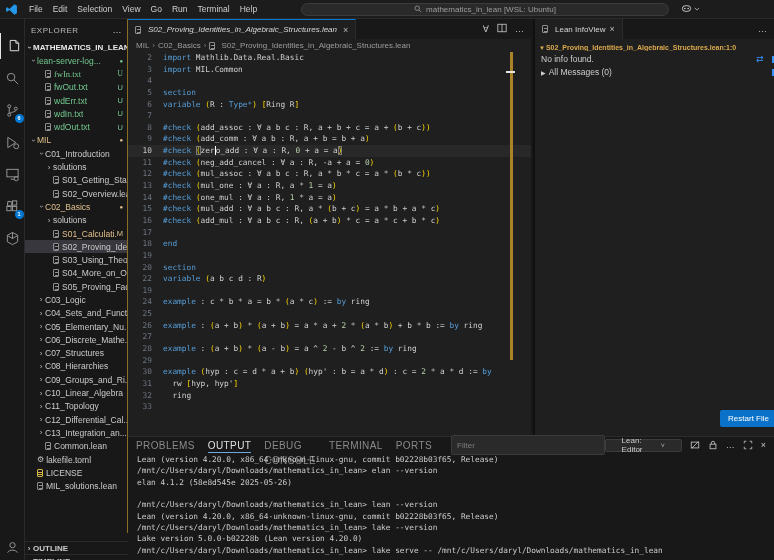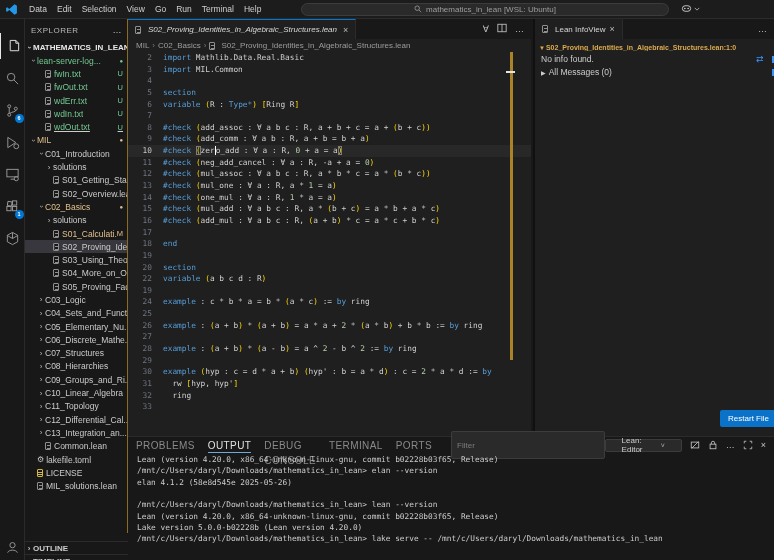--- a/index.html
+++ b/index.html
@@ -86,21 +86,21 @@
   .pause-icon{display:inline-flex;gap:1.5px}
   .pause-icon i{display:block;width:2px;height:7px;background:#3794ff}
   .all-caret{flex:none;font-size:6px;color:#cccccc;margin-right:3px}
   .restart-btn{position:absolute;right:6px;bottom:9px;height:17px;padding:0 8px;background:#0b72c9;color:#ffffff;
                font-size:8px;border:none;border-radius:2px;display:flex;align-items:center}
   
   .panel{position:absolute;left:128px;top:436px;width:646px;height:124px;background:#181818;border-top:1px solid #2b2b2b}
   .panel-header{position:absolute;left:0;top:0;width:646px;height:16px;display:flex;align-items:center;padding-left:8px}
   .ptab{margin-right:13px;font-size:10px;letter-spacing:.4px;color:#8a8a8a;height:15px;line-height:15px}
   .ptab.act{color:#e0e0e0;border-bottom:1px solid #6fa8dc}
-  .panel-filter{width:222px;height:28px;background:#2a2a2a;border:1px solid #3c3c3c;border-radius:2px;
+  .panel-filter{width:222px;height:20px;background:#2a2a2a;border:1px solid #3c3c3c;border-radius:2px;
                 color:#cccccc;font-size:8px;padding:0 5px;margin-left:6px;outline:none;font-family:inherit}
   .panel-filter::placeholder{color:#7d7d7d}
   .channel-select{margin-left:auto;width:98px;height:13px;background:#2a2a2a;border:1px solid #3c3c3c;border-radius:2px;
                   display:flex;align-items:center;font-size:8px;color:#cccccc;padding:0 16px;margin-right:8px}
   .channel-select .dd{margin-left:auto;font-size:7px;color:#aaaaaa}
   .panel-icons{display:flex;align-items:center;gap:8px;padding-right:8px;color:#c6c6c6;font-size:9px}
   .panel-icons svg{width:10px;height:10px}
   .output{position:absolute;left:0;top:17px;width:646px;height:107px;overflow:hidden;padding-left:9px;
           font-family:"DejaVu Sans Mono","Liberation Mono",monospace;font-size:7.8px;color:#cccccc}
   .out-line{height:11.35px;line-height:11.35px;white-space:pre}
@@ -108,21 +108,21 @@
 </head>
 <body>
 
 <div class="app">
 
   <div class="titlebar">
     <svg class="vscode-logo" viewBox="0 0 24 24">
         <path d="M17.5 2.5L8 11 4 8l-2 1v6l2 1 4-3 9.5 8.5L22 19V5z" fill="#2498e8"></path>
       </svg>
     <div id="menubar" style="display:flex">
-        <div class="menu-item">Data</div>
+        <div class="menu-item">File</div>
         <div class="menu-item">Edit</div>
         <div class="menu-item">Selection</div>
         <div class="menu-item">View</div>
         <div class="menu-item">Go</div>
         <div class="menu-item">Run</div>
         <div class="menu-item">Terminal</div>
         <div class="menu-item">Help</div>
       </div>
     <div class="nav-arrows">
       <span>←</span>
@@ -214,21 +214,21 @@
     <div class="sb-section">
       <span class="chev open">›</span>
       <span>MATHEMATICS_IN_LEAN [...</span>
     </div>
     <div class="tree" id="tree">
         <div class="tree-row" style="padding-left: 4px;">
           <span class="chev open">›</span>
           <span class="lab g">lean-server-log...</span>
           <span class="badge dot g">●</span>
         </div>
-        <div class="tree-row" style="padding-left: 12px;">
+        <div class="tree-row" style="padding-left: 12px; font-family: Liberation Serif, serif;">
           <span class="chev none">›</span>
           <span class="ficon"></span>
           <span class="lab g">fwIn.txt</span>
           <span class="badge g">U</span>
         </div>
         <div class="tree-row" style="padding-left: 12px;">
           <span class="chev none">›</span>
           <span class="ficon"></span>
           <span class="lab g">fwOut.txt</span>
           <span class="badge g">U</span>
@@ -238,21 +238,21 @@
           <span class="ficon"></span>
           <span class="lab g">wdErr.txt</span>
           <span class="badge g">U</span>
         </div>
         <div class="tree-row" style="padding-left: 12px;">
           <span class="chev none">›</span>
           <span class="ficon"></span>
           <span class="lab g">wdIn.txt</span>
           <span class="badge g">U</span>
         </div>
-        <div class="tree-row" style="padding-left: 12px; text-decoration: underline;">
+        <div class="tree-row" style="padding-left: 12px;">
           <span class="chev none">›</span>
           <span class="ficon"></span>
           <span class="lab g">wdOut.txt</span>
           <span class="badge g">U</span>
         </div>
         <div class="tree-row" style="padding-left: 4px;">
           <span class="chev open">›</span>
           <span class="lab y">MIL</span>
           <span class="badge dot y">●</span>
         </div>
@@ -521,18 +521,19 @@
         <span>×</span>
       </div>
     </div>
     <div class="output" id="output">
         <div class="out-line">Lean (version 4.20.0, x86_64-unknown-linux-gnu, commit b02228b03f65, Release)</div>
         <div class="out-line">/mnt/c/Users/daryl/Downloads/mathematics_in_lean&gt; elan --version</div>
         <div class="out-line">elan 4.1.2 (58e8d545e 2025-05-26)</div>
         <div class="out-line">&nbsp;</div>
         <div class="out-line">/mnt/c/Users/daryl/Downloads/mathematics_in_lean&gt; lean --version</div>
         <div class="out-line">Lean (version 4.20.0, x86_64-unknown-linux-gnu, commit b02228b03f65, Release)</div>
+        <div class="out-line">/mnt/c/Users/daryl/Downloads/mathematics_in_lean&gt; lake --version</div>
         <div class="out-line">Lake version 5.0.0-b02228b (Lean version 4.20.0)</div>
         <div class="out-line">/mnt/c/Users/daryl/Downloads/mathematics_in_lean&gt; lake serve -- /mnt/c/Users/daryl/Downloads/mathematics_in_lean</div>
       </div>
   </div>
 
 </div>
 
 </body></html>

